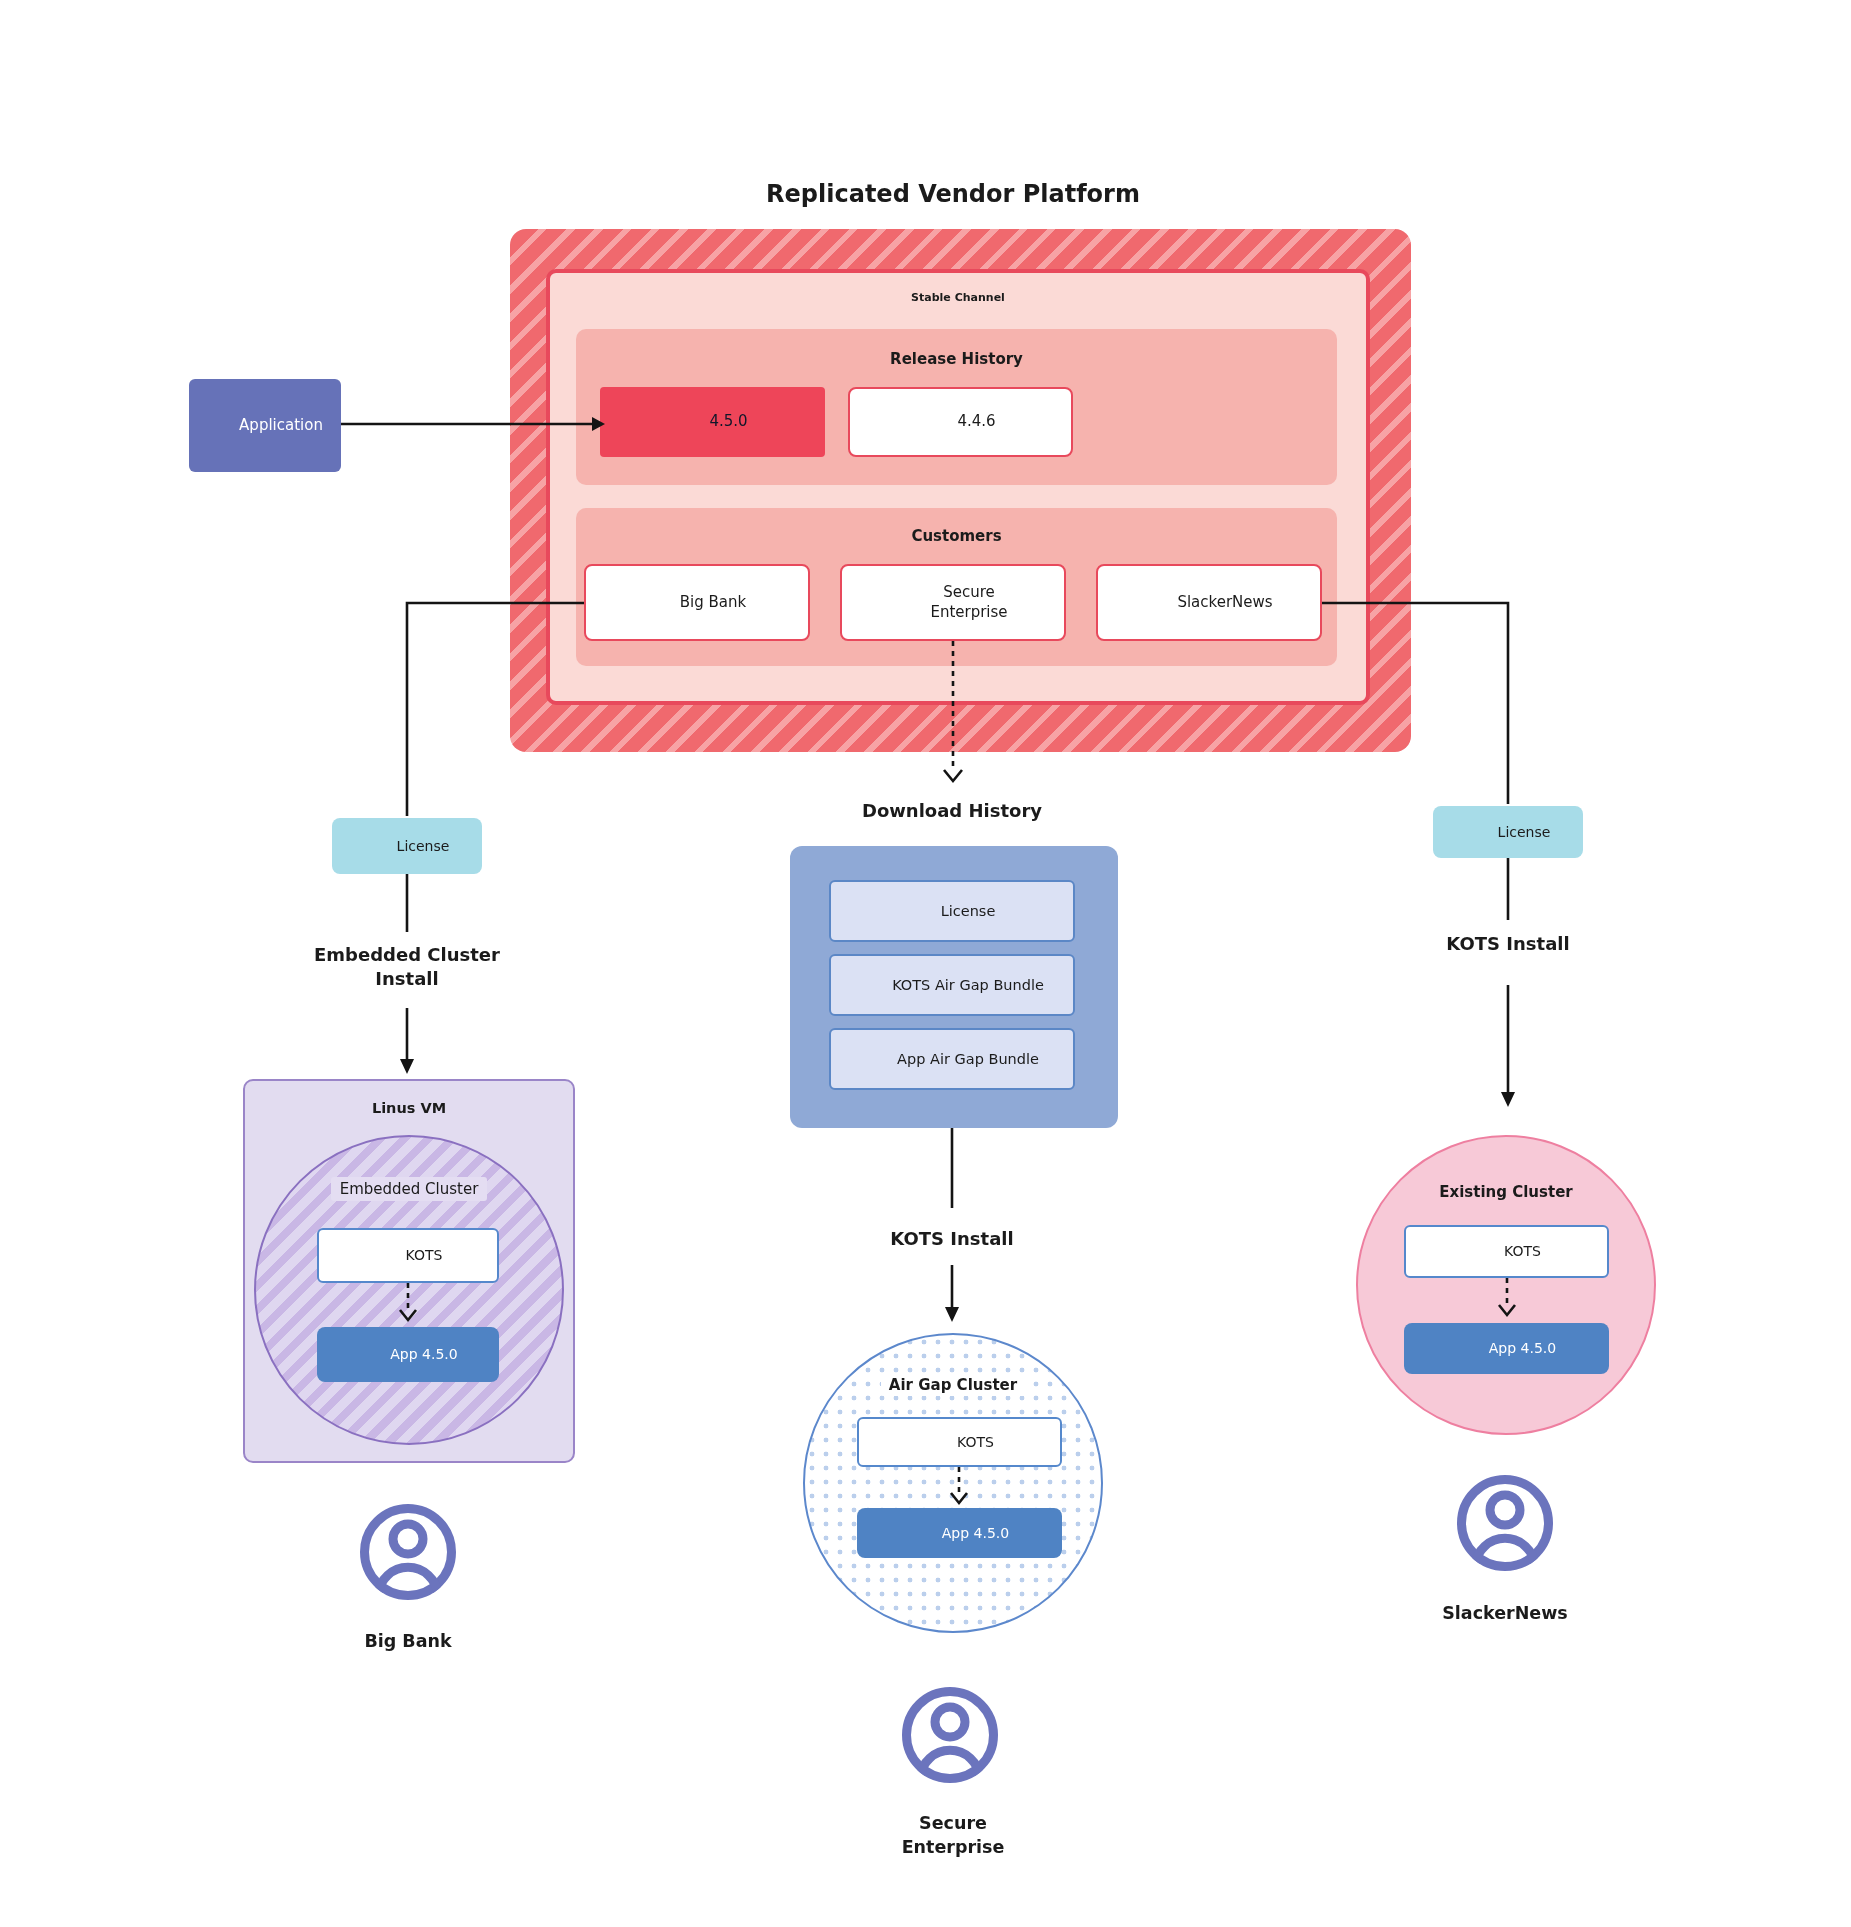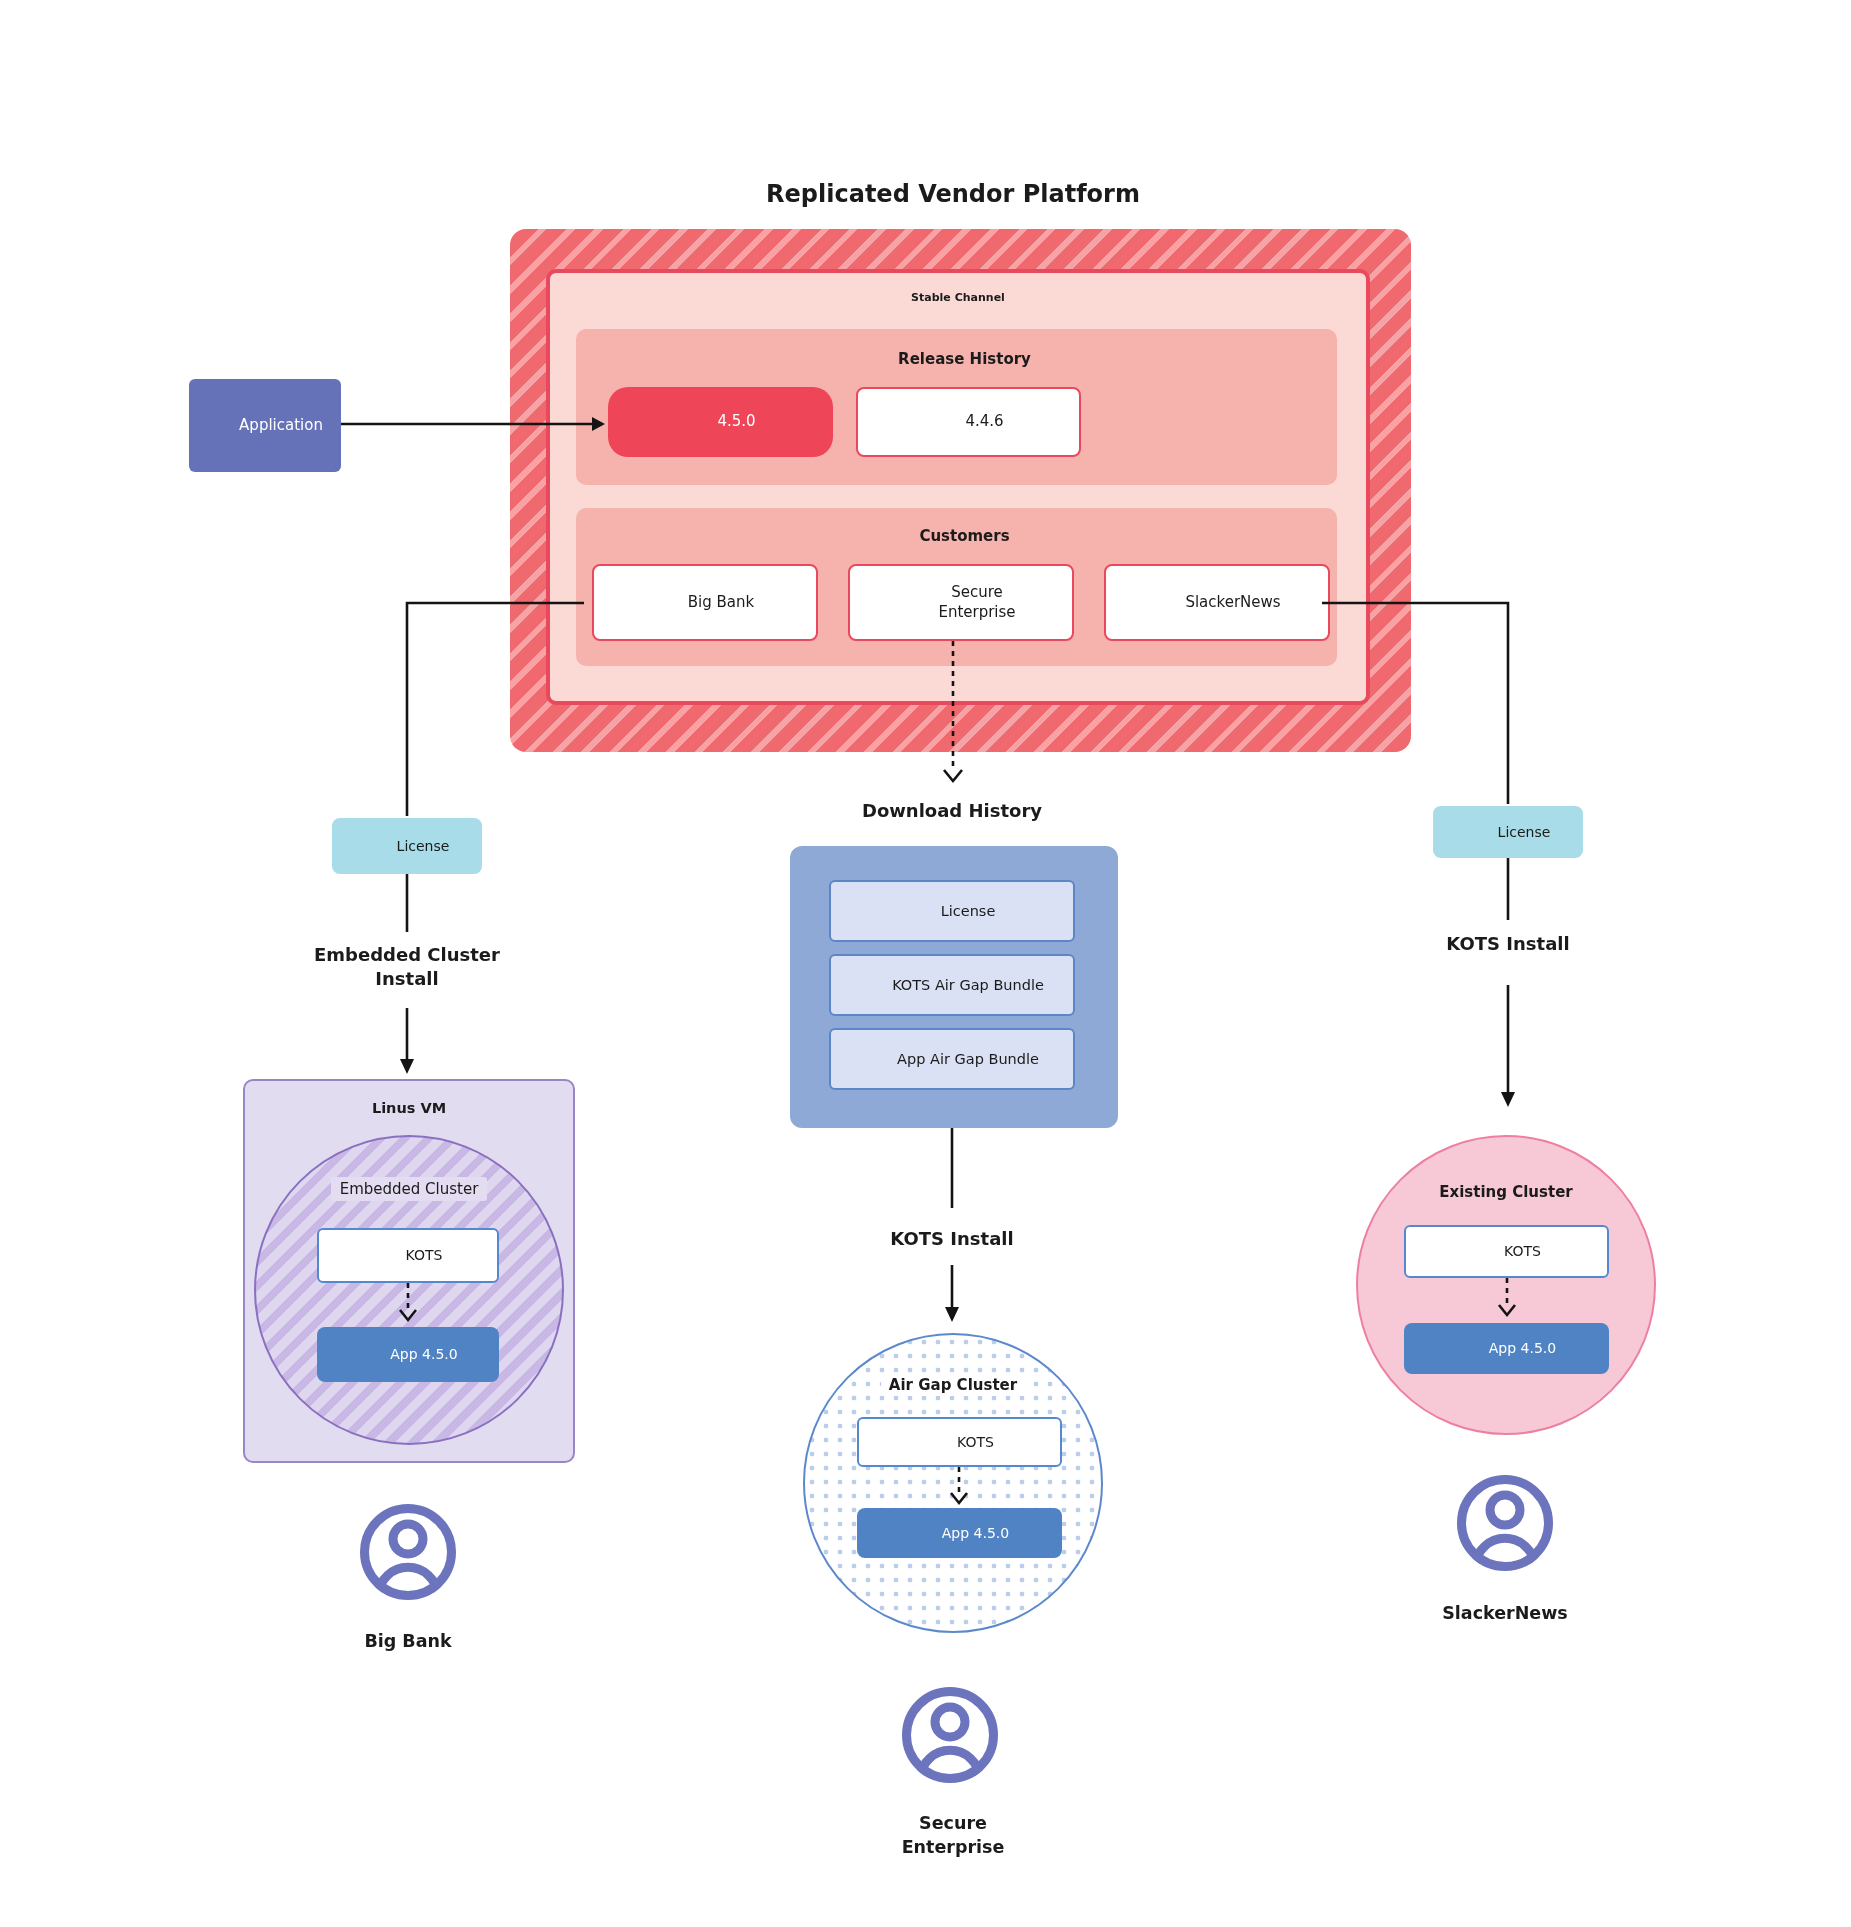--- a/index.html
+++ b/index.html
@@ -25,21 +25,21 @@
     background:repeating-linear-gradient(135deg,#F7A3A5 0px,#F7A3A5 6px,#F0696E 6px,#F0696E 20px);
   }
   .stable {
     left:546px; top:269px; width:824px; height:436px; border-radius:10px;
     background:#FBDAD6; border:4px solid #E8495C;
   }
   .stable-lbl { left:546px; top:291px; width:824px; font-size:11px; font-weight:600; }
   .subpanel { background:#F6B3AE; border-radius:10px; }
   .rh-box   { left:576px; top:329px; width:761px; height:156px; }
   .rh-lbl   { left:576px; top:350px; width:761px; font-size:15px; font-weight:600; }
-  .rel450 { left:600px; top:387px; width:225px; height:70px; background:#EE4559; border-radius:20px; color:#ffffff; font-size:15px; }
+  .rel450 { left:600px; top:387px; width:225px; height:70px; background:#EE4559; border-radius:4px; color:#0f172a; font-size:15px; }
   .rel446 { left:848px; top:387px; width:225px; height:70px; background:#ffffff; border:2.5px solid #E8495C; border-radius:8px; font-size:15px; }
   .cust-box { left:576px; top:508px; width:761px; height:158px; }
   .cust-lbl { left:576px; top:527px; width:761px; font-size:15px; font-weight:600; }
   .cwhite { background:#ffffff; border:2.5px solid #E8495C; border-radius:8px; font-size:15px; top:564px; height:77px; }
   .cust-bb { left:584px;  width:226px; }
   .cust-se { left:840px;  width:226px; }
   .cust-sn { left:1096px; width:226px; }
   .wrap-narrow { display:inline-block; width:110px; }
 
   
@@ -101,21 +101,21 @@
   .p-left  { left:356px;  top:1500px; }
   .p-mid   { left:898px;  top:1683px; }
   .p-right { left:1453px; top:1471px; }
   .person-lbl { font-size:17.5px; font-weight:600; line-height:1.35; }
   .pl-left  { left:258px;  top:1630px; width:300px; }
   .pl-mid   { left:873px;  top:1812px; width:160px; }
   .pl-right { left:1355px; top:1602px; width:300px; }
 
   
   .overlay { position:absolute; left:0; top:0; width:1851px; height:1927px; pointer-events:none; z-index:6; }
-  .z1 { z-index:1; } .z2 { z-index:2; } .z3 { z-index:3; } .z4 { z-index:4;margin-left:8px; }
+  .z1 { z-index:1; } .z2 { z-index:2; } .z3 { z-index:3; } .z4 { z-index:4; }
 </style>
 </head>
 <body>
 
 <div class="canvas">
 
   <svg width="0" height="0" style="position:absolute" aria-hidden="true">
     <defs>
       <clipPath id="pclip">
           <circle cx="52" cy="52" r="48"></circle>

